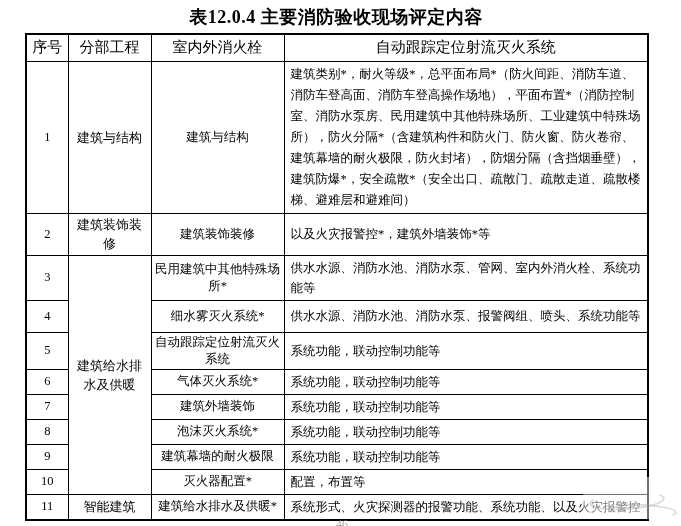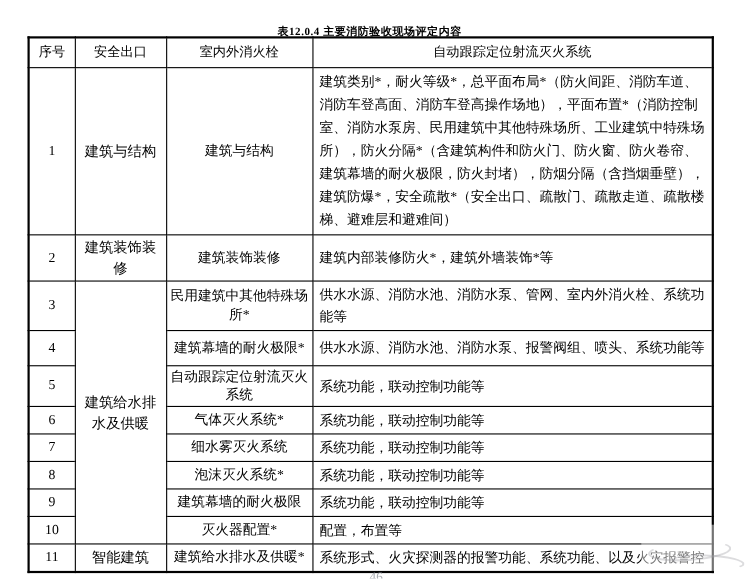--- a/index.html
+++ b/index.html
@@ -3,36 +3,36 @@
 <meta charset="utf-8">
 <style>
   html,body{margin:0;padding:0;}
   body{
     position:relative;width:681px;height:526px;overflow:hidden;
     background:#ffffff;
     font-family:"Liberation Serif","DejaVu Serif",serif;
     color:#000;
   }
   .title{
-    position:absolute;left:25px;top:22px;width:622px;
-    text-align:center;font-size:10px;font-weight:bold;
+    position:absolute;left:25px;top:5px;width:622px;
+    text-align:center;font-size:18px;font-weight:bold;
     letter-spacing:0.5px;
   }
   table.main{
     position:absolute;left:25px;top:33px;width:622px;
     border-collapse:collapse;table-layout:fixed;
     border:2px solid #000;
   }
   th,td{
     border:1px solid #000;
     font-size:13px;font-weight:normal;
     text-align:center;vertical-align:middle;
     padding:0 2px;overflow:hidden;
   }
-  th{font-size:12px;}
+  th{font-size:15px;}
   td.seq{font-size:12.5px;}
   td.sub{font-size:12.5px;line-height:17px;}
   td.content{
     text-align:left;font-size:12.5px;line-height:20px;
     padding:2px 6px;
   }
   td.content.lg{line-height:21px;}
   .wrap{display:inline-block;max-width:67px;line-height:19px;}
   .watermark{
     position:absolute;left:583px;top:477px;width:98px;height:42px;
@@ -54,60 +54,60 @@
 <table class="main">
   <colgroup>
     <col style="width:42px">
       <col style="width:83px">
       <col style="width:133px">
       <col style="width:364px">
   </colgroup>
   <tbody>
       <tr style="height:27px">
     <th>序号</th>
-    <th>安全出口</th>
+    <th>分部工程</th>
     <th>室内外消火栓</th>
     <th>自动跟踪定位射流灭火系统</th>
   </tr>
   <tr style="height:147px">
     <td class="seq">1</td>
     <td><span class="wrap">建筑与结构</span></td>
     <td class="sub">建筑与结构</td>
     <td class="content lg">建筑类别*，耐火等级*，总平面布局*（防火间距、消防车道、消防车登高面、消防车登高操作场地），平面布置*（消防控制室、消防水泵房、民用建筑中其他特殊场所、工业建筑中特殊场所），防火分隔*（含建筑构件和防火门、防火窗、防火卷帘、建筑幕墙的耐火极限，防火封堵），防烟分隔（含挡烟垂壁），建筑防爆*，安全疏散*（安全出口、疏散门、疏散走道、疏散楼梯、避难层和避难间）</td>
   </tr>
   <tr style="height:42px">
     <td class="seq">2</td>
     <td><span class="wrap">建筑装饰装修</span></td>
     <td class="sub">建筑装饰装修</td>
-    <td class="content">建筑内部装修防火*，建筑外墙装饰*等</td>
+    <td class="content">以及火灾报警控*，建筑外墙装饰*等</td>
   </tr>
   <tr style="height:41px">
     <td class="seq">3</td>
     <td rowspan="8"><span class="wrap">建筑给水排水及供暖</span></td>
     <td class="sub">民用建筑中其他特殊场所*</td>
     <td class="content">供水水源、消防水池、消防水泵、管网、室内外消火栓、系统功能等</td>
   </tr>
   <tr style="height:32px">
     <td class="seq">4</td>
-    <td class="sub">建筑幕墙的耐火极限*</td>
+    <td class="sub">细水雾灭火系统*</td>
     <td class="content">供水水源、消防水池、消防水泵、报警阀组、喷头、系统功能等</td>
   </tr>
   <tr style="height:37px">
     <td class="seq">5</td>
     <td class="sub">自动跟踪定位射流灭火系统</td>
     <td class="content">系统功能，联动控制功能等</td>
   </tr>
   <tr style="height:23px">
     <td class="seq">6</td>
     <td class="sub">气体灭火系统*</td>
     <td class="content">系统功能，联动控制功能等</td>
   </tr>
   <tr style="height:21px">
     <td class="seq">7</td>
-    <td class="sub">细水雾灭火系统</td>
+    <td class="sub">建筑外墙装饰</td>
     <td class="content">系统功能，联动控制功能等</td>
   </tr>
   <tr style="height:22px">
     <td class="seq">8</td>
     <td class="sub">泡沫灭火系统*</td>
     <td class="content">系统功能，联动控制功能等</td>
   </tr>
   <tr style="height:22px">
     <td class="seq">9</td>
     <td class="sub">建筑幕墙的耐火极限</td>

